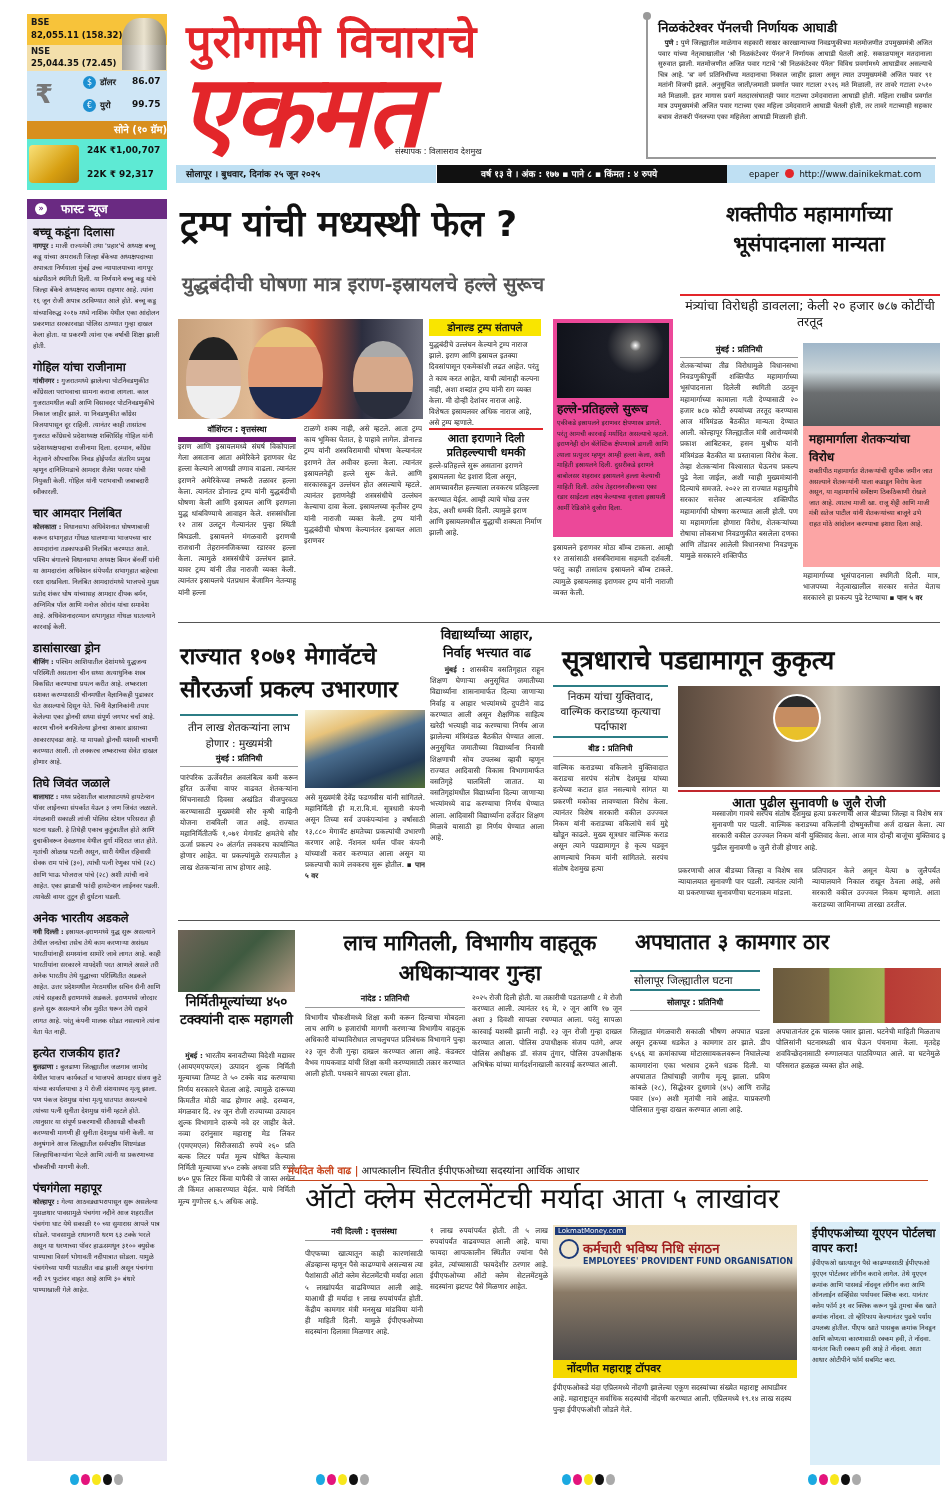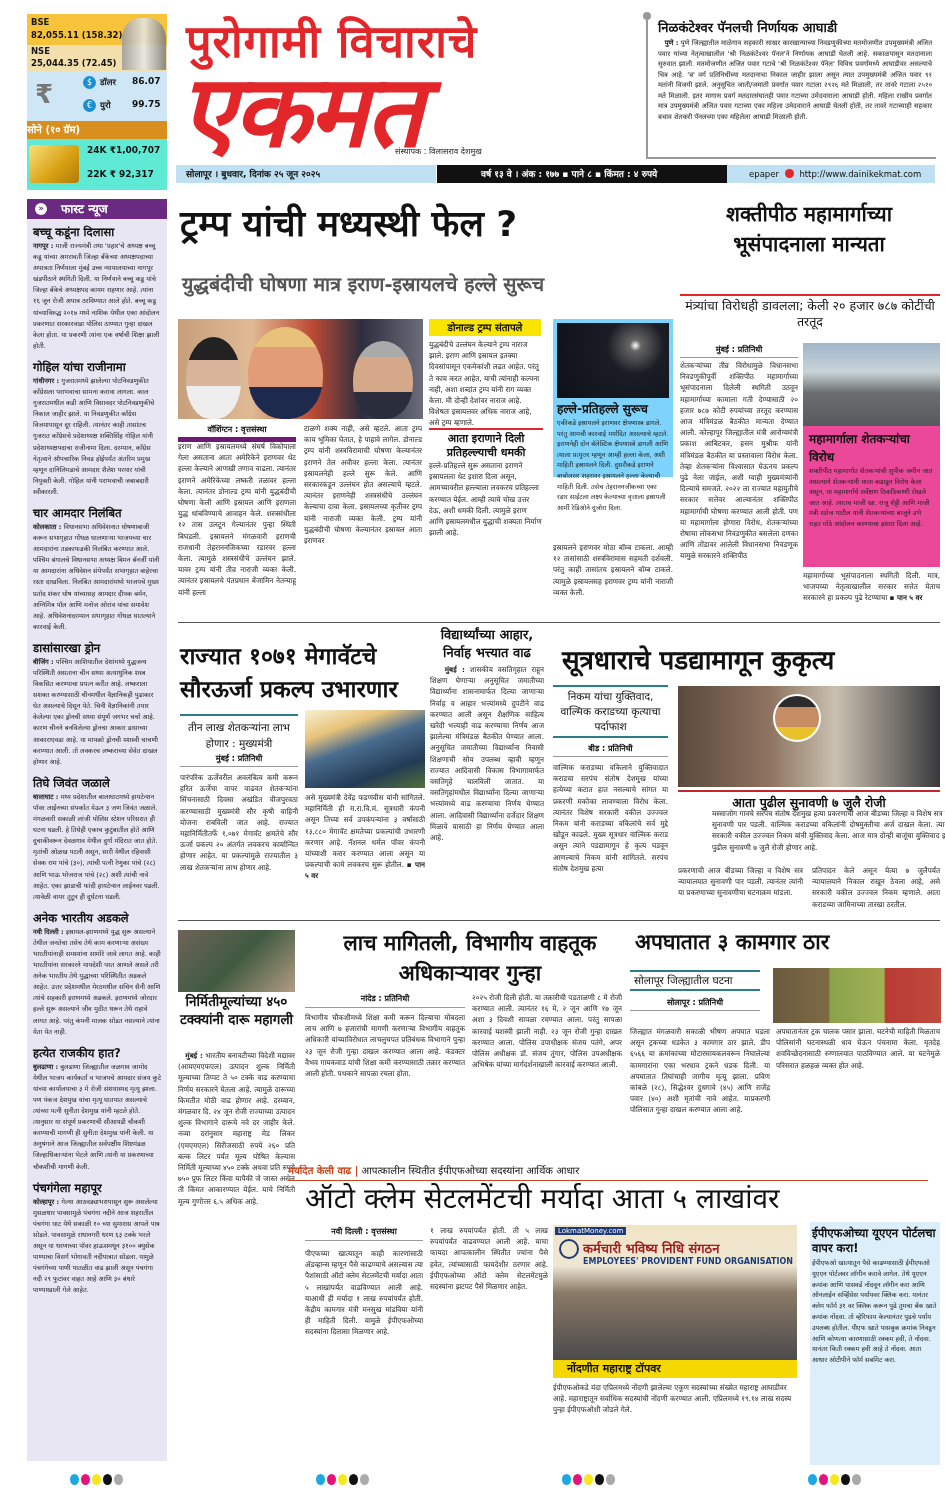--- a/index.html
+++ b/index.html
@@ -7,21 +7,21 @@
 .abs{position:absolute}
 .serif{font-family:"DejaVu Serif",serif}
 .p{font-size:7.2px;line-height:11.2px;text-align:justify;color:#222}
 .p b{font-weight:bold}
 
 #market{left:27px;top:14px;width:140px;height:176px}
 .mk-row{position:absolute;left:0;width:140px}
 .mk-bse{top:0;height:31px;background:#f7c33a}
 .mk-nse{top:31px;height:26px;background:#f3dfab}
 .mk-usd{top:57px;height:50px;background:#cfe6f6}
-.mk-gold-h{top:107px;height:18px;background:#d88f1e;color:#fff;text-align:left;font-size:10px;line-height:18px;font-weight:bold}
+.mk-gold-h{top:107px;height:18px;background:#d88f1e;color:#fff;text-align:right;font-size:10px;line-height:18px;font-weight:bold}
 .mk-gold{top:125px;height:51px;background:#5eead4}
 .mk-t{font-size:8.5px;font-weight:bold;color:#1a1a1a;position:absolute}
 .mk-v{font-size:9px;font-weight:bold;position:absolute;color:#111}
 
 #mast1{left:186px;top:12px;font-size:45px;color:#e3262a;font-weight:bold;letter-spacing:1px;line-height:60px;white-space:nowrap}
 #mast2{left:180px;top:56px;font-size:100px;color:#e3262a;font-weight:bold;font-style:italic;line-height:110px;letter-spacing:-2px;white-space:nowrap}
 #founder{left:395px;top:145px;font-size:8px;color:#222}
 #dateline{left:176px;top:165px;width:260px;height:18px;background:#bfe0f3;font-size:9px;line-height:18px;padding-left:10px;font-weight:bold}
 #issue{left:437px;top:165px;width:290px;height:18px;background:#111;color:#fff;font-size:9px;line-height:18px;padding-left:44px;font-weight:bold}
 #epaper{left:727px;top:165px;width:208px;height:18px;background:#bfe0f3;font-size:8.5px;line-height:18px;padding-left:22px}
@@ -38,25 +38,25 @@
 .fn .p{font-size:6.6px;line-height:11.1px;text-align:left}
 
 #h-trump{left:180px;top:199px;font-size:36px;font-weight:bold;line-height:50px;white-space:nowrap}
 #h-trump-sub{left:182px;top:270px;font-size:19.5px;font-weight:bold;color:#555;white-space:nowrap}
 #trump-img{left:178px;top:319px;width:245px;height:100px;background:linear-gradient(90deg,#c7a07b 0%,#e0ba94 30%,#bb4a34 55%,#2c2e3f 75%,#6b6d7b 100%)}
 .face{position:absolute;border-radius:50% 50% 45% 45%}
 
 #h-shakti{left:678px;top:199px;font-size:20.5px;font-weight:bold;line-height:30px;text-align:center;width:262px}
 #shakti-sub{left:680px;top:294px;width:260px;text-align:center;font-size:12.5px;line-height:16px;border-top:2px solid #e3262a;padding-top:2px}
 #road-img{left:803px;top:343px;width:137px;height:83px;background:linear-gradient(180deg,#9fb6c9 0%,#c9d4d8 35%,#6b6e70 60%,#565a5c 100%)}
-#virodh{left:803px;top:426px;width:137px;height:141px;background:#ec4899;padding:4px 6px}
+#virodh{left:803px;top:426px;width:137px;height:141px;background:#fca5a5;padding:4px 6px}
 #virodh h4{font-size:12px;font-weight:bold;line-height:18px}
 
 #donald-h{left:429px;top:319px;width:112px;height:17px;background:#f9e500;font-size:10px;font-weight:bold;text-align:center;line-height:17px}
-#halle{left:553px;top:319px;width:120px;height:158px;background:#7dd3fc;padding:4px}
+#halle{left:553px;top:319px;width:120px;height:218px;background:#ec4899;padding:4px}
 #halle-img{width:112px;height:75px;background:radial-gradient(circle at 70% 30%,#fff 0%,#666 6%,#1b1d26 30%,#0e1018 100%)}
 
 .hr{position:absolute;height:1px;background:#555}
 
 #h-solar{left:180px;top:640px;font-size:23px;font-weight:bold;line-height:33px;white-space:nowrap}
 #solar-sub{left:180px;top:714px;width:118px;text-align:center;font-size:10.5px;line-height:16px;border-top:2px solid #2c7d85;padding-top:3px}
 #solar-img{left:305px;top:710px;width:120px;height:78px;background:linear-gradient(160deg,#f7f1d6 0%,#e8c37a 25%,#4a6d8e 45%,#233b56 75%,#52703a 100%)}
 
 #h-stud{left:430px;top:626px;width:114px;text-align:center;font-size:13px;font-weight:bold;line-height:18px}
 

